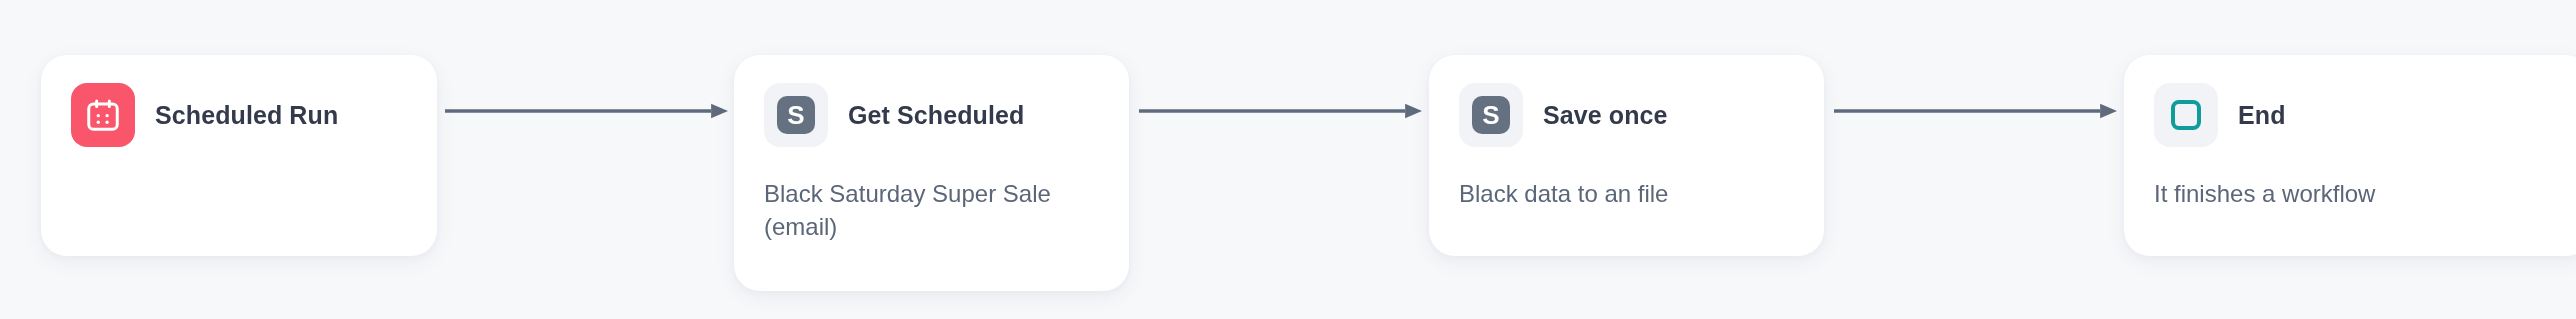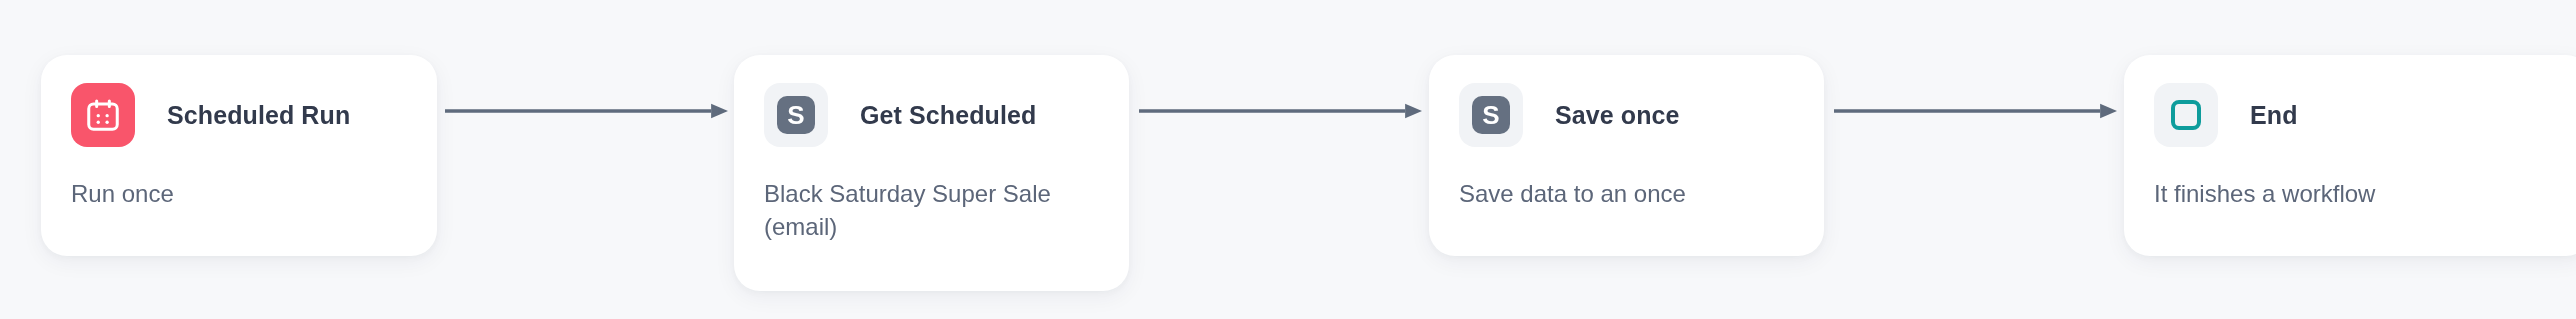--- a/index.html
+++ b/index.html
@@ -28,21 +28,21 @@
     border-radius: 26px;
     box-sizing: border-box;
     padding: 28px 30px 26px 30px;
     box-shadow: 0 6px 22px rgba(34, 43, 69, 0.055),
                 0 2px 6px rgba(34, 43, 69, 0.035);
   }
 
   .node-head {
     display: flex;
     align-items: center;
-    gap: 32px;
+    gap: 20px;
     height: 64px;
   }
 
   .node-icon {
     width: 64px;
     height: 64px;
     border-radius: 16px;
     flex: 0 0 64px;
     display: flex;
     align-items: center;
@@ -118,21 +118,20 @@
           <rect x="3" y="5" width="18" height="16" rx="3" stroke="#ffffff" stroke-width="1.9"></rect>
           <path d="M8 3.2v3.4M16 3.2v3.4" stroke="#ffffff" stroke-width="1.9" stroke-linecap="round"></path>
           <circle cx="9" cy="12.4" r="1.05" fill="#ffffff"></circle>
           <circle cx="14.6" cy="12.4" r="1.05" fill="#ffffff"></circle>
           <circle cx="9" cy="16.6" r="1.05" fill="#ffffff"></circle>
           <circle cx="14.6" cy="16.6" r="1.05" fill="#ffffff"></circle>
         </svg>
       </div>
       <div class="node-title">Scheduled Run</div>
     </div>
-    <div class="node-desc">Run once</div>
   </div>
 
   <div class="connector" id="conn-0" style="left: 445px; top: 99px; width: 283px;">
     <svg width="283" height="24" viewBox="0 0 285 24" aria-hidden="true">
       <line x1="0" y1="12" x2="268" y2="12" stroke="#5f6b7d" stroke-width="3.4"></line>
       <polygon points="268,4.6 285,12 268,19.4" fill="#5f6b7d"></polygon>
     </svg>
   </div>
 
   <div class="node-card" id="card-1" style="left: 734px; top: 55px; width: 395px; height: 236px;">
@@ -152,21 +151,21 @@
     </svg>
   </div>
 
   <div class="node-card" id="card-2" style="left: 1429px; top: 55px; width: 395px; height: 201px;">
     <div class="node-head">
       <div class="node-icon neutral">
         <span class="inner-badge">S</span>
       </div>
       <div class="node-title">Save once</div>
     </div>
-    <div class="node-desc">Save data to an once</div>
+    <div class="node-desc">Black data to an file</div>
   </div>
 
   <div class="connector" id="conn-2" style="left: 1834px; top: 99px; width: 283px;">
     <svg width="283" height="24" viewBox="0 0 285 24" aria-hidden="true">
       <line x1="0" y1="12" x2="268" y2="12" stroke="#5f6b7d" stroke-width="3.4"></line>
       <polygon points="268,4.6 285,12 268,19.4" fill="#5f6b7d"></polygon>
     </svg>
   </div>
 
   <div class="node-card" id="card-3" style="left: 2124px; top: 55px; width: 468px; height: 201px;">

